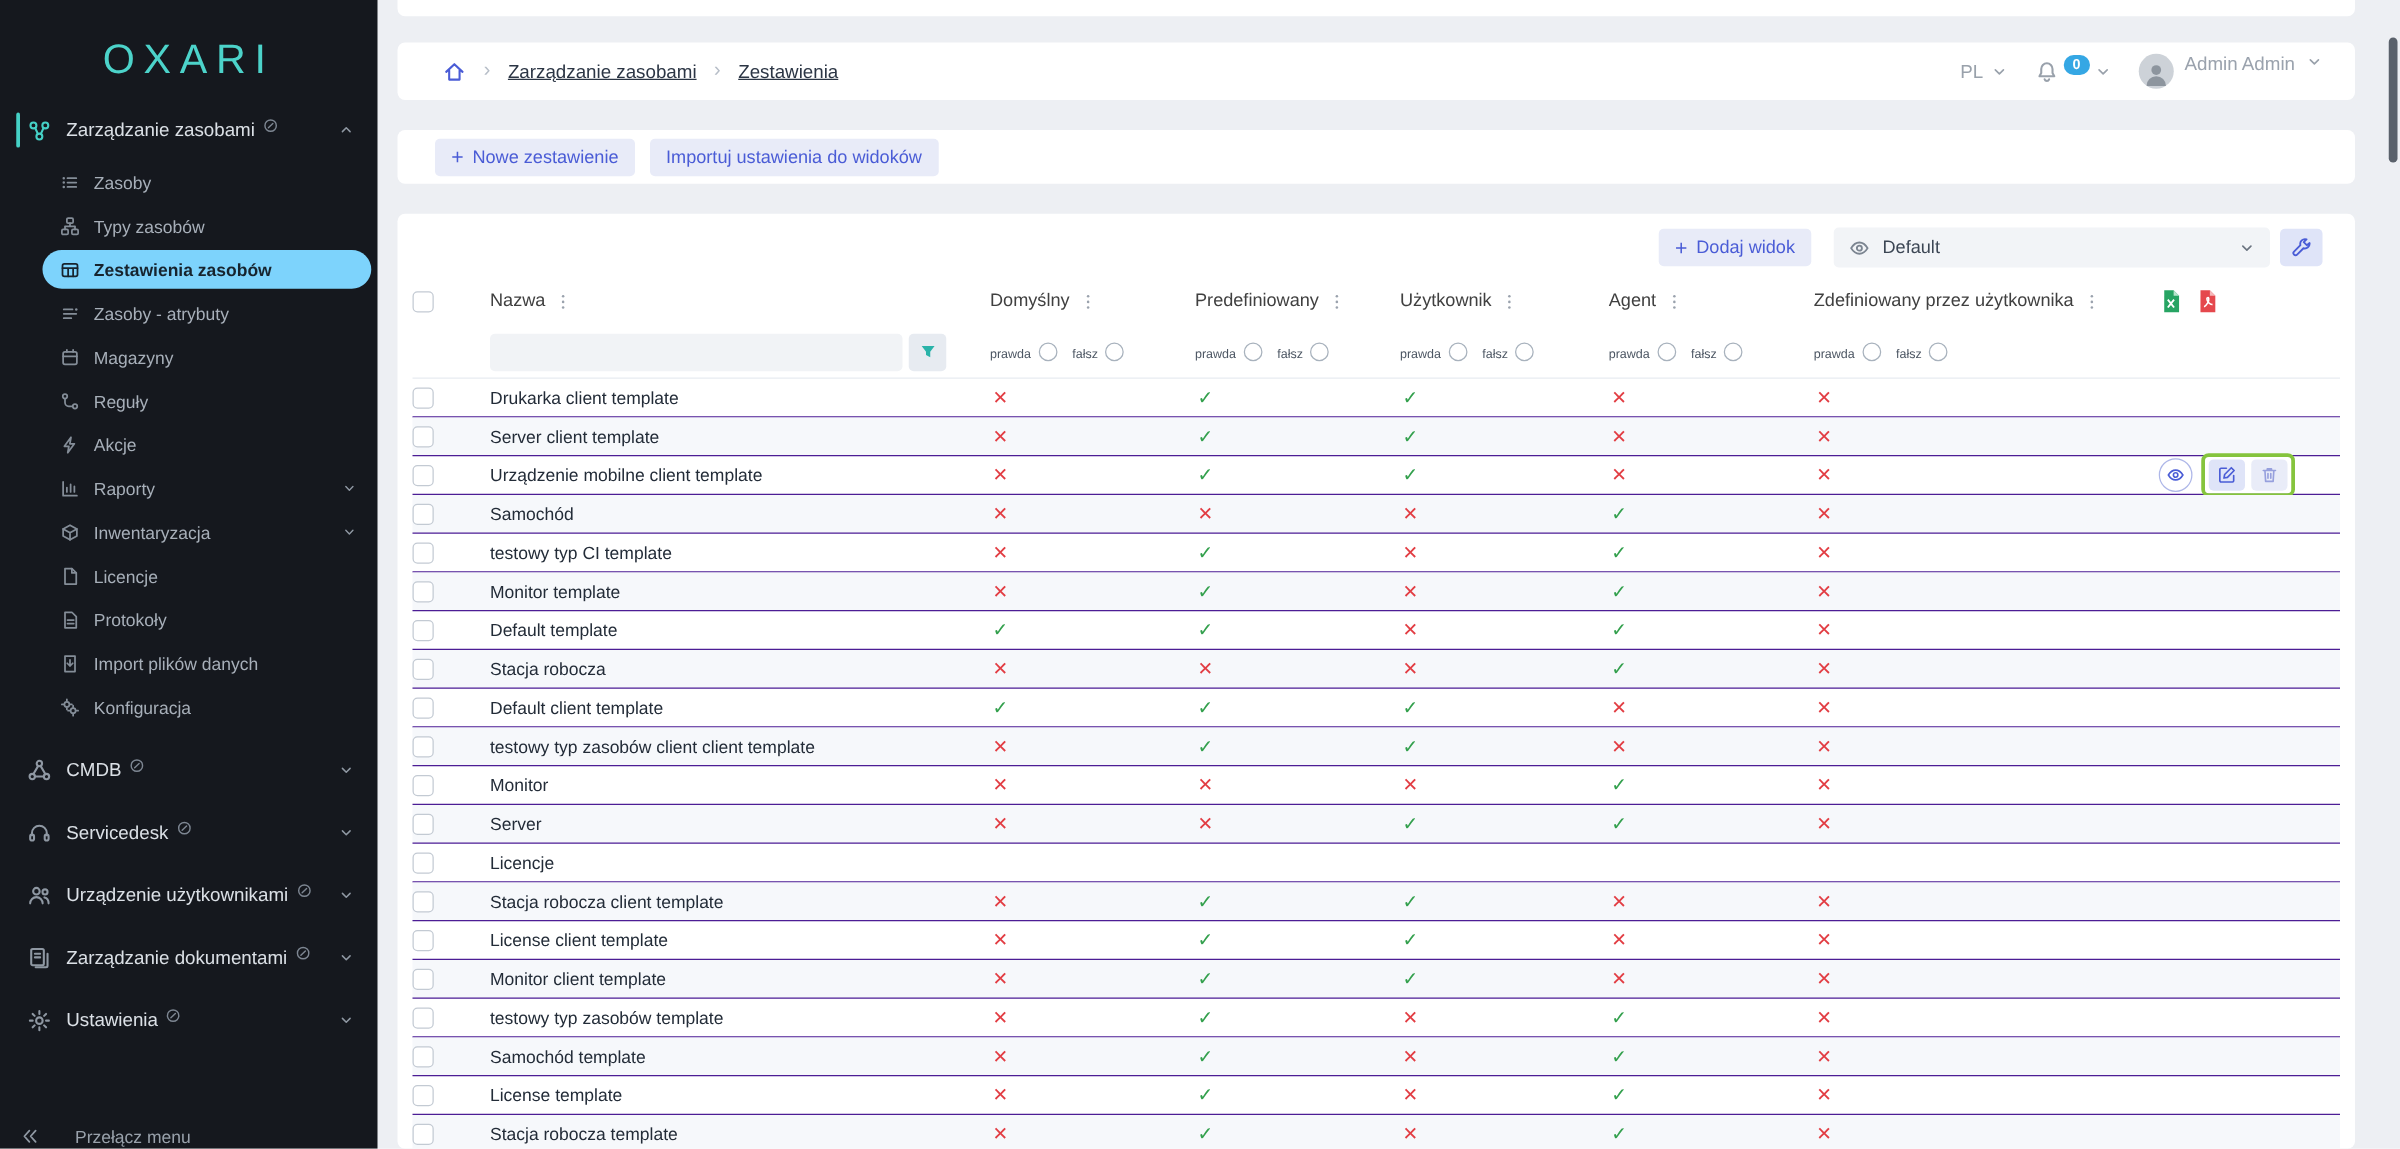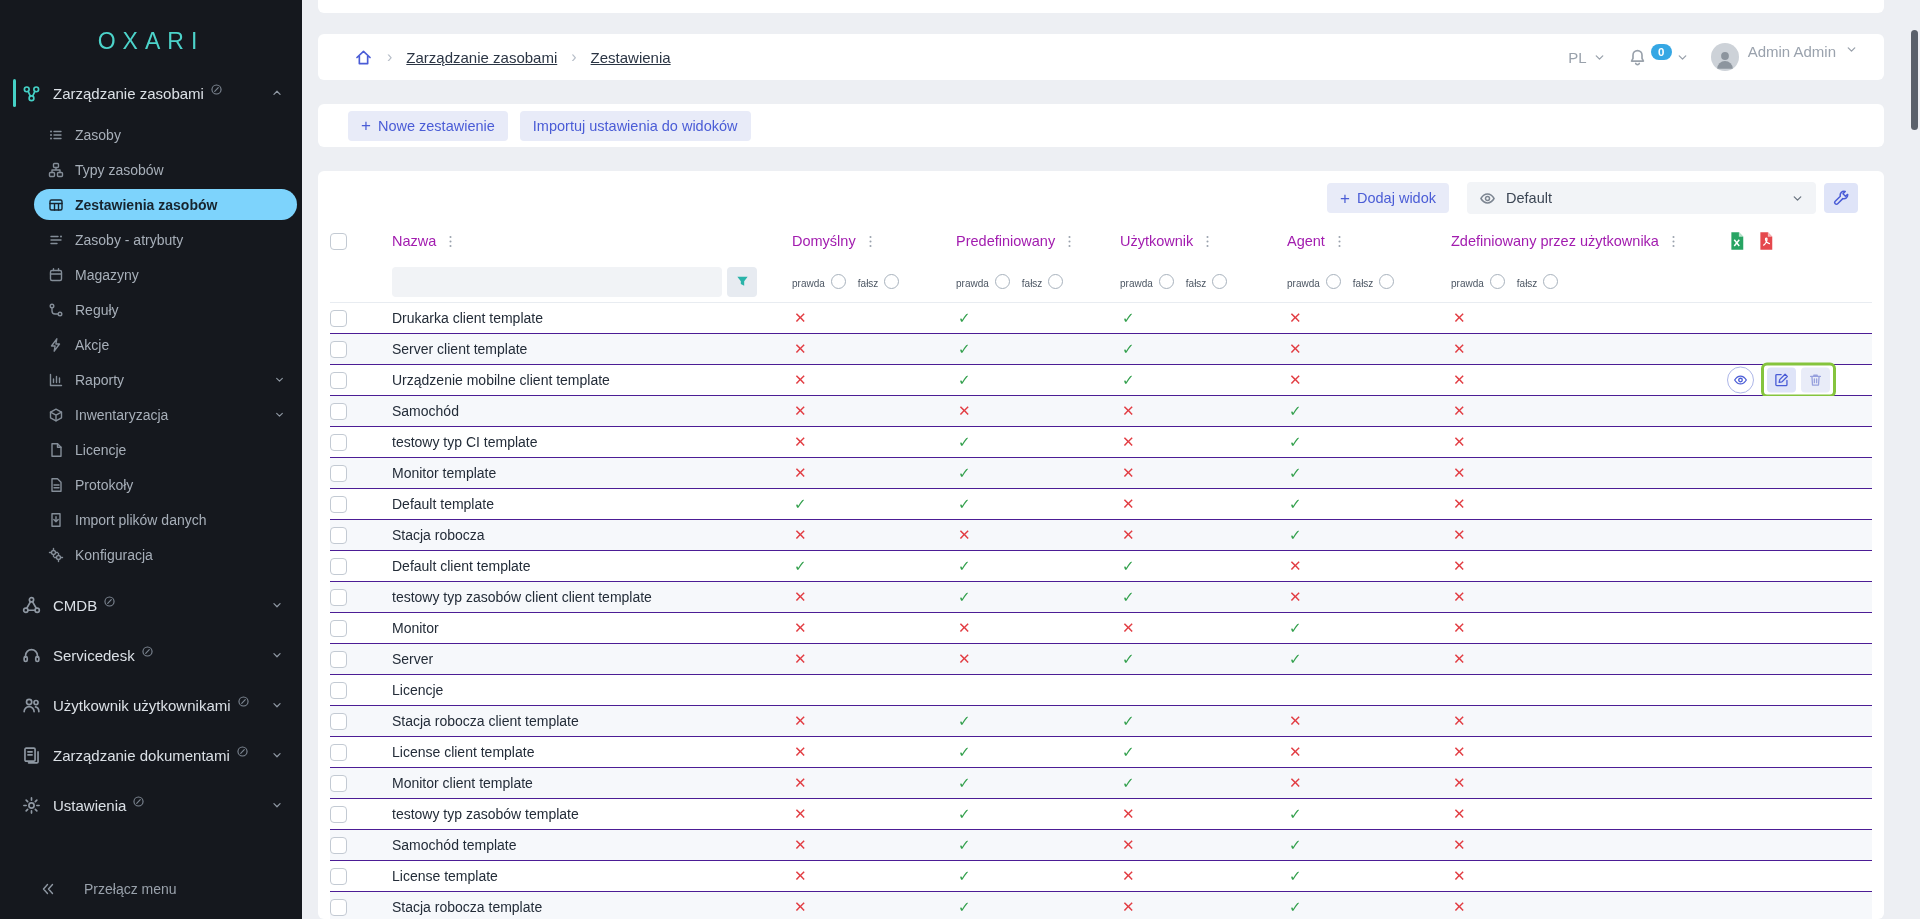--- a/index.html
+++ b/index.html
@@ -4,36 +4,36 @@
 <style>
   *{margin:0;padding:0;box-sizing:border-box}
   html,body{width:1920px;height:919px;overflow:hidden}
   body{font-family:"Liberation Sans","DejaVu Sans",sans-serif;background:#edeff3;color:#232c38;position:relative}
   .app{display:flex;width:100%;height:100%}
   .ic{display:inline-block;flex:none}
   .ic svg{width:100%;height:100%;display:block}
 
   
   .sidebar{width:302px;min-width:302px;height:100%;background:#15181e;color:#aab2bc;position:relative;z-index:2}
-  .logo{color:#4cd3ca;font-size:23px;letter-spacing:7px;font-weight:400;text-align:center;padding:28px 0 16px}
+  .logo{color:#4cd3ca;font-size:33px;letter-spacing:7px;font-weight:400;text-align:center;padding:28px 0 16px}
   .group{display:flex;align-items:center;height:44px;padding:0 18px 0 22px;cursor:pointer;position:relative;color:#dbe0e6;font-size:15px}
   .group.mod{height:50px}
   .group.open::before{content:"";position:absolute;left:13px;top:8px;bottom:8px;width:3px;background:#45d1c6;border-radius:2px}
   .g-ic{width:19px;height:19px;margin-right:12px;color:#8f98a3}
   .group.open .g-ic{color:#45d1c6}
   .g-label{font-weight:500;white-space:nowrap}
   .badge-ic{width:13px;height:13px;margin-left:6px;color:#7d8692;position:relative;top:-4px}
   .caret-ic{width:14px;height:14px;margin-left:auto;color:#8f98a3}
   .subnav{margin:2px 0 8px}
   .item{display:flex;align-items:center;height:35px;padding:0 16px 0 48px;font-size:14px;color:#a7afb9;cursor:pointer;white-space:nowrap}
   .i-ic{width:16px;height:16px;margin-right:11px;color:#848d98}
   .item .caret-ic{width:13px;height:13px}
   .item.active{background:#7dd3fc;color:#17242e;border-radius:16px;margin:2px 5px 2px 34px;padding-left:14px;height:31px;font-weight:600}
   .item.active .i-ic{color:#17242e}
-  .side-footer{position:absolute;bottom:2px;left:0;right:0;display:flex;align-items:flex-start;padding:0 40px;color:#99a1ab;font-size:14px;height:36px;cursor:pointer}
+  .side-footer{position:absolute;bottom:2px;left:0;right:0;display:flex;align-items:flex-end;padding:0 16px;color:#99a1ab;font-size:14px;height:36px;cursor:pointer}
   .side-footer .ic{width:16px;height:16px;margin-right:28px;color:#8f98a3}
 
   
   main{flex:1;position:relative;height:100%;padding:34px 36px 0 16px;overflow:hidden}
   .top-strip{position:absolute;top:0;left:16px;right:36px;height:13px;background:#fff;border-radius:0 0 6px 6px}
   .card{background:#fff;border-radius:6px}
   .topbar{height:46px;display:flex;align-items:center;padding:0 26px 0 36px;margin-bottom:24px}
   .breadcrumb{display:flex;align-items:center;gap:14px}
   .breadcrumb .home{width:19px;height:19px;color:#4a5cd6;cursor:pointer}
   .bc-sep{color:#b7bec8;font-size:16px}
@@ -56,21 +56,21 @@
   .tablecard{padding:10px 12px 0 12px;height:748px;overflow:hidden;position:relative}
   .viewbar{display:flex;align-items:center;justify-content:flex-end;gap:18px;height:34px;margin:0 14px 6px 0}
   .select{display:flex;align-items:center;gap:10px;background:#f2f4f7;border-radius:4px;height:32px;width:349px;padding:0 12px;cursor:pointer}
   .sel-eye{width:17px;height:17px;color:#7c8591}
   .sel-val{font-size:14.5px;color:#3c4654;flex:1}
   .select .caret-sm{color:#6b7480}
   .iconbtn{width:34px;height:30px;background:#dfe4f8;border:none;border-radius:4px;display:flex;align-items:center;justify-content:center;color:#4a5cd6;cursor:pointer;margin-left:-10px}
   .iconbtn .ic{width:17px;height:17px}
 
   .trow-grid{display:grid;grid-template-columns:62px 400px 164px 164px 167px 164px 1fr;align-items:center}
-  .thead{height:40px;position:relative;color:#a21caf}
+  .thead{height:40px;position:relative;color:#404040}
   .th{display:flex;align-items:center;gap:7px;font-size:14.5px;font-weight:500;white-space:nowrap}
   .th-label{cursor:pointer}
   .kebab{width:15px;height:15px;color:#9aa2ad;cursor:pointer}
   .exports{position:absolute;right:96px;top:50%;transform:translateY(-50%);display:flex;gap:9px}
   .exports .ic{width:20px;height:20px;cursor:pointer}
 
   .tfilter{height:42px;border-bottom:1px solid #e8ecf1}
   .f-name{display:flex;align-items:center;gap:5px;padding-right:24px}
   .f-input{flex:1;height:30px;background:#f1f3f6;border:none;border-radius:4px;outline:none;padding:0 10px;font-family:inherit;font-size:14px;max-width:330px}
   .f-btn{width:30px;height:30px;border:none;background:#e7ebf1;border-radius:4px;display:flex;align-items:center;justify-content:center;color:#2ab3a9;cursor:pointer}
@@ -305,21 +305,21 @@
         </div>
         <div class="group mod">
           <span class="ic g-ic">
             <svg viewBox="0 0 16 16" fill="none" stroke="currentColor" stroke-width="1.4" stroke-linecap="round" stroke-linejoin="round">
               <circle cx="6" cy="5" r="2.2"></circle>
               <path d="M1.8 13.2c0-2.3 1.9-4.2 4.2-4.2s4.2 1.9 4.2 4.2"></path>
               <circle cx="11.8" cy="5.5" r="1.7"></circle>
               <path d="M11.4 9.2c1.8.4 2.8 2 2.8 4"></path>
             </svg>
           </span>
-          <span class="g-label">Użytkownik użytkownikami</span>
+          <span class="g-label">Urządzenie użytkownikami</span>
           <span class="ic badge-ic">
             <svg viewBox="0 0 16 16" fill="none" stroke="currentColor" stroke-width="1.4" stroke-linecap="round" stroke-linejoin="round">
               <circle cx="8" cy="8" r="5.6"></circle>
               <path d="M5.8 10.2l4.4-4.4"></path>
             </svg>
           </span>
           <span class="ic caret-ic">
             <svg viewBox="0 0 16 16" fill="none" stroke="currentColor" stroke-width="1.4" stroke-linecap="round" stroke-linejoin="round">
               <path d="M4.5 6.5L8 10l3.5-3.5"></path>
             </svg>

